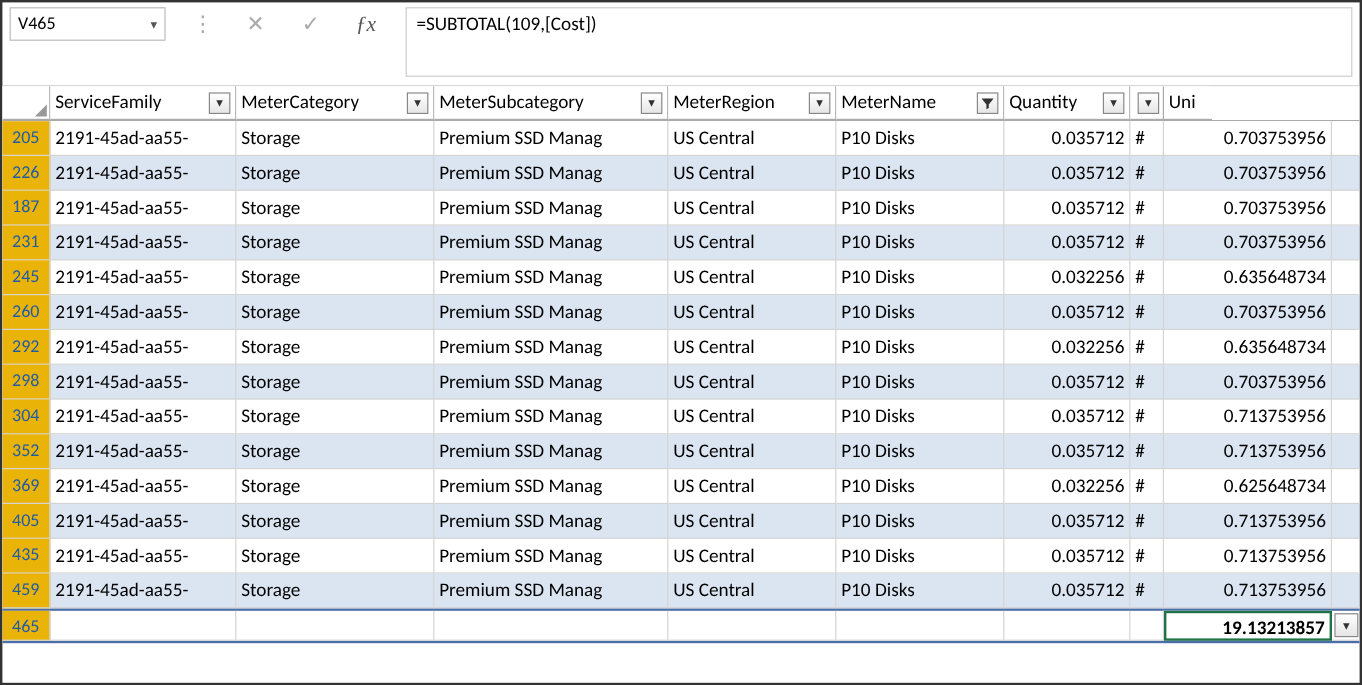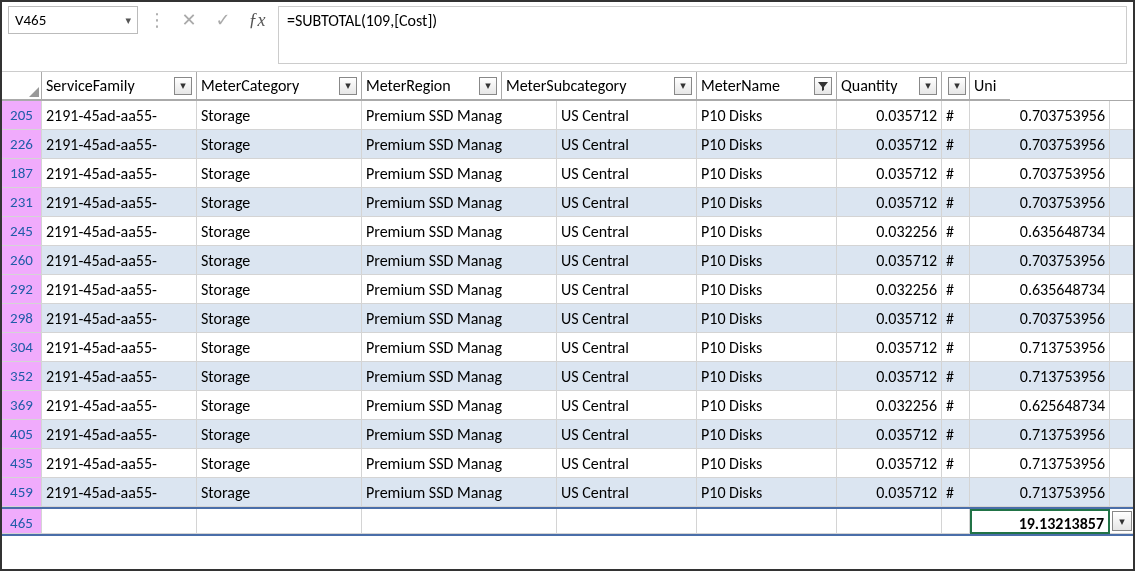--- a/index.html
+++ b/index.html
@@ -13,21 +13,21 @@
     overflow: hidden;
     border: 2px solid #333;
   }
   
   .formula-bar {
     display: flex;
     align-items: flex-start;
     padding: 4px 6px;
     border-bottom: 1px solid #ccc;
     height: 70px;
-    gap: 8px;
+    gap: 20px;
   }
   .name-box {
     display: flex;
     align-items: center;
     border: 1px solid #bbb;
     background: #fff;
     height: 28px;
     width: 130px;
     padding: 0 6px;
     justify-content: space-between;
@@ -140,21 +140,21 @@
     flex-shrink: 0;
     margin-left: 2px;
   }
   .filter-btn.normal::before {
     content: "▾";
     font-size: 11px;
     line-height: 1;
   }
   .filter-btn.filtered svg { display:block; }
   .rownum {
-    background: #f0abfc;
+    background: #eab308;
     text-align: center;
     border-right: 1px solid #aaa;
     border-bottom: 1px solid #bbb;
     font-size: 15px;
     color: #1f5ca8;
   }
   .rownum.corner {
     background: #e6e6e6;
     position: relative;
   }
@@ -227,26 +227,26 @@
   <div class="row header">
     <div class="cell rownum corner c-rownum"></div>
     <div class="cell c-service">
       <span class="lbl">ServiceFamily</span>
       <span class="filter-btn normal"></span>
     </div>
     <div class="cell c-metercat">
       <span class="lbl">MeterCategory</span>
       <span class="filter-btn normal"></span>
     </div>
+    <div class="cell c-metersub">
+      <span class="lbl">MeterSubcategory</span>
+      <span class="filter-btn normal"></span>
+    </div>
     <div class="cell c-region">
       <span class="lbl">MeterRegion</span>
-      <span class="filter-btn normal"></span>
-    </div>
-    <div class="cell c-metersub">
-      <span class="lbl">MeterSubcategory</span>
       <span class="filter-btn normal"></span>
     </div>
     <div class="cell c-metname">
       <span class="lbl">MeterName</span>
       <span class="filter-btn filtered">
         <svg width="12" height="12" viewBox="0 0 12 12">
             <path d="M1 2 h10 L7 7 v3 l-2 1 V7 Z" fill="#333"></path>
           </svg>
       </span>
     </div>

